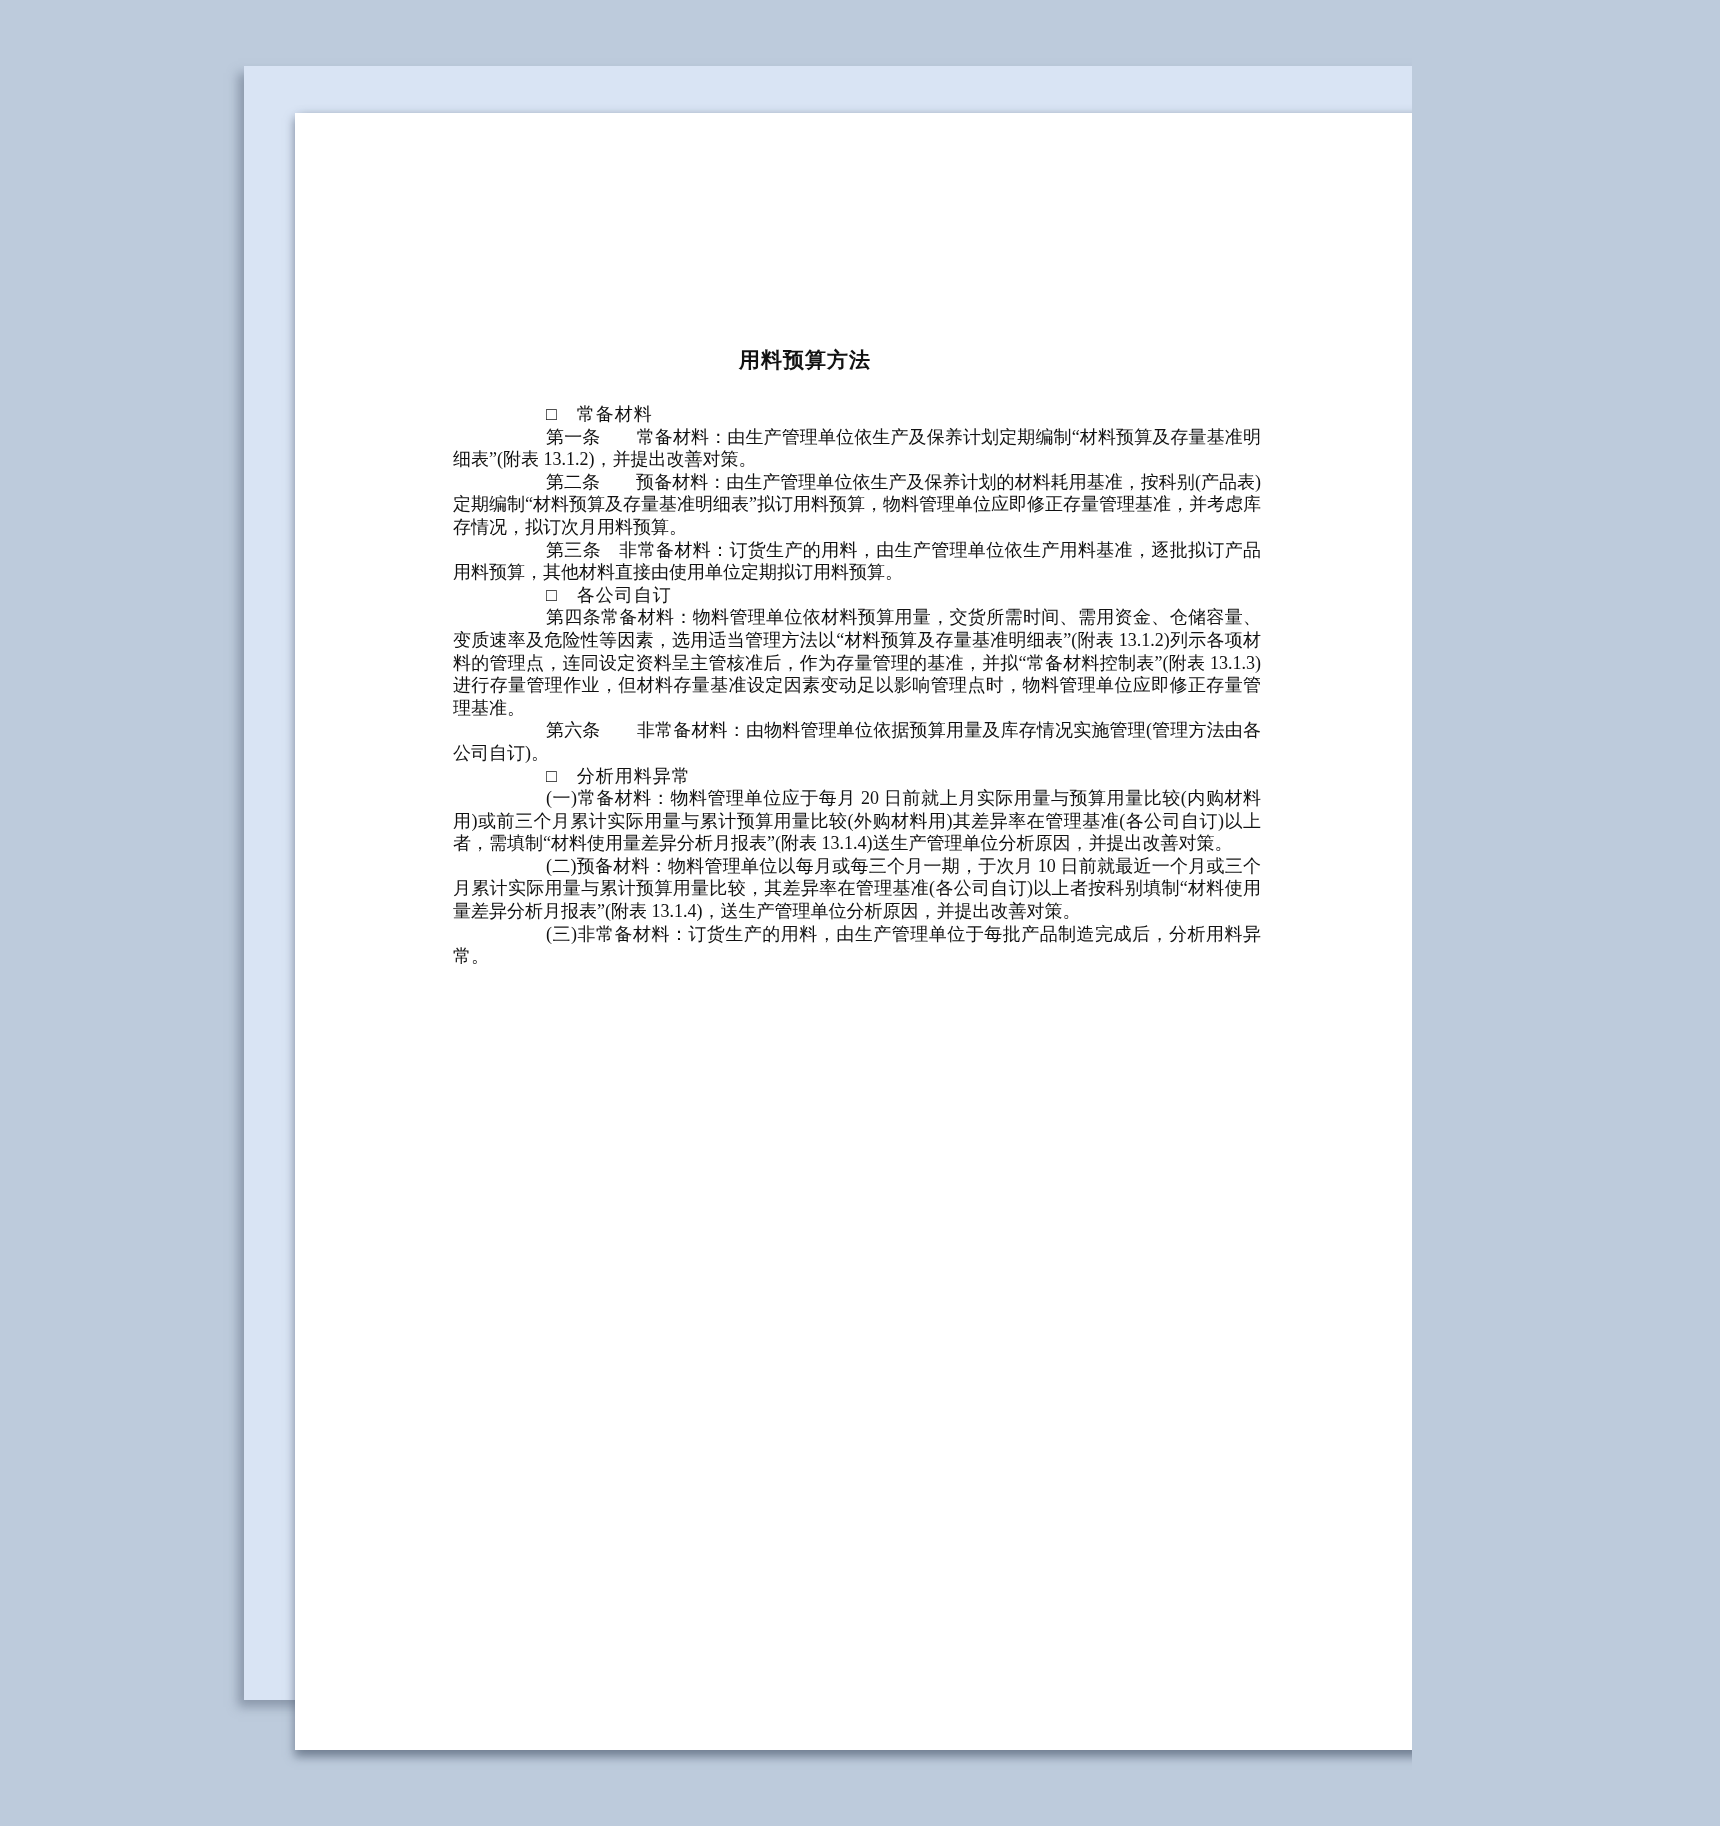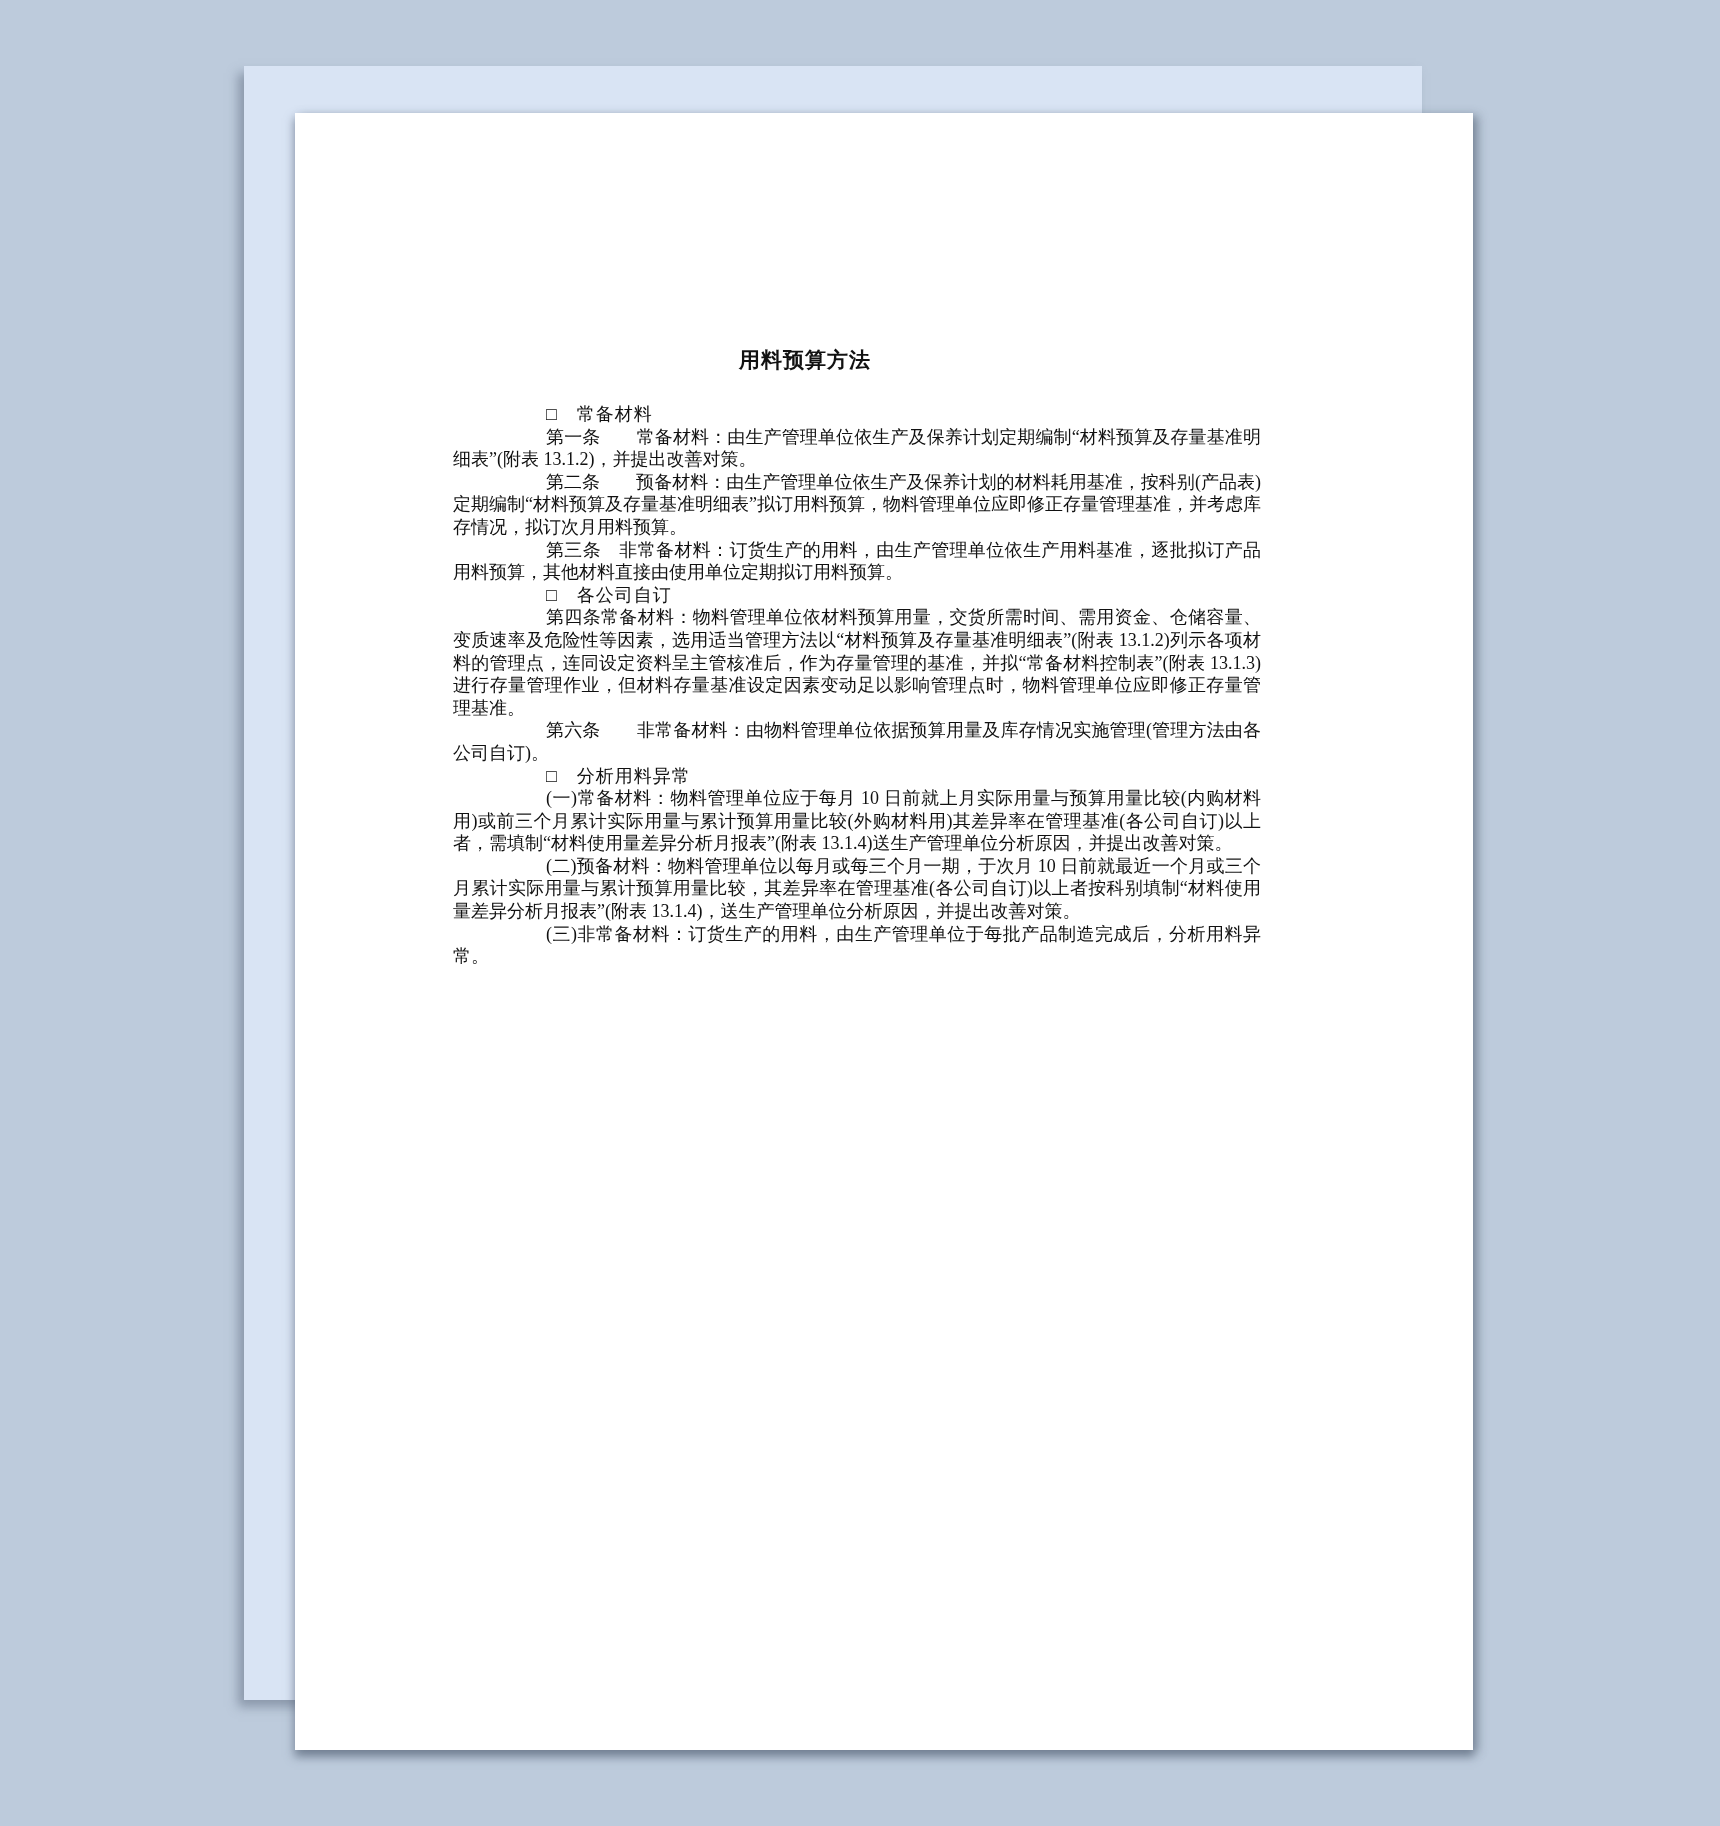--- a/index.html
+++ b/index.html
@@ -2,21 +2,21 @@
 <html><head>
 <meta charset="utf-8">
 <style>
   html, body { margin: 0; padding: 0; }
   body {
     font-family: "Liberation Serif", "DejaVu Serif", serif;
     background: #bdcbdc;
   }
   .canvas {
     position: relative;
-    width: 1720px;
+    width: 1412px;
     height: 1826px;
     background: #bdcbdc;
     overflow: hidden;
   }
   .back-sheet {
     position: absolute;
     left: 244px;
     top: 66px;
     width: 1178px;
     height: 1634px;
@@ -86,21 +86,21 @@
       <p class="block heading">□　各公司自订</p>
 
       <p class="block">第四条常备材料：物料管理单位依材料预算用量，交货所需时间、需用资金、仓储容量、变质速率及危险性等因素，选用适当管理方法以“材料预算及存量基准明细表”(附表 13.1.2)列示各项材料的管理点，连同设定资料呈主管核准后，作为存量管理的基准，并拟“常备材料控制表”(附表 13.1.3)进行存量管理作业，但材料存量基准设定因素变动足以影响管理点时，物料管理单位应即修正存量管理基准。</p>
 
 
       <p class="block">第六条　　非常备材料：由物料管理单位依据预算用量及库存情况实施管理(管理方法由各公司自订)。</p>
 
       <p class="block heading">□　分析用料异常</p>
 
 
-      <p class="block">(一)常备材料：物料管理单位应于每月 10 日前就上月实际用量与预算用量比较(内购材料用)或前三个月累计实际用量与累计预算用量比较(外购材料用)其差异率在管理基准(各公司自订)以上者，需填制“材料使用量差异分析月报表”(附表 13.1.4)送生产管理单位分析原因，并提出改善对策。</p>
+      <p class="block">(一)常备材料：物料管理单位应于每月 20 日前就上月实际用量与预算用量比较(内购材料用)或前三个月累计实际用量与累计预算用量比较(外购材料用)其差异率在管理基准(各公司自订)以上者，需填制“材料使用量差异分析月报表”(附表 13.1.4)送生产管理单位分析原因，并提出改善对策。</p>
 
       <p class="block">(二)预备材料：物料管理单位以每月或每三个月一期，于次月 10 日前就最近一个月或三个月累计实际用量与累计预算用量比较，其差异率在管理基准(各公司自订)以上者按科别填制“材料使用量差异分析月报表”(附表 13.1.4)，送生产管理单位分析原因，并提出改善对策。</p>
 
       <p class="block">(三)非常备材料：订货生产的用料，由生产管理单位于每批产品制造完成后，分析用料异常。</p>
 
     </div>
   </div>
 
 </div>
 

